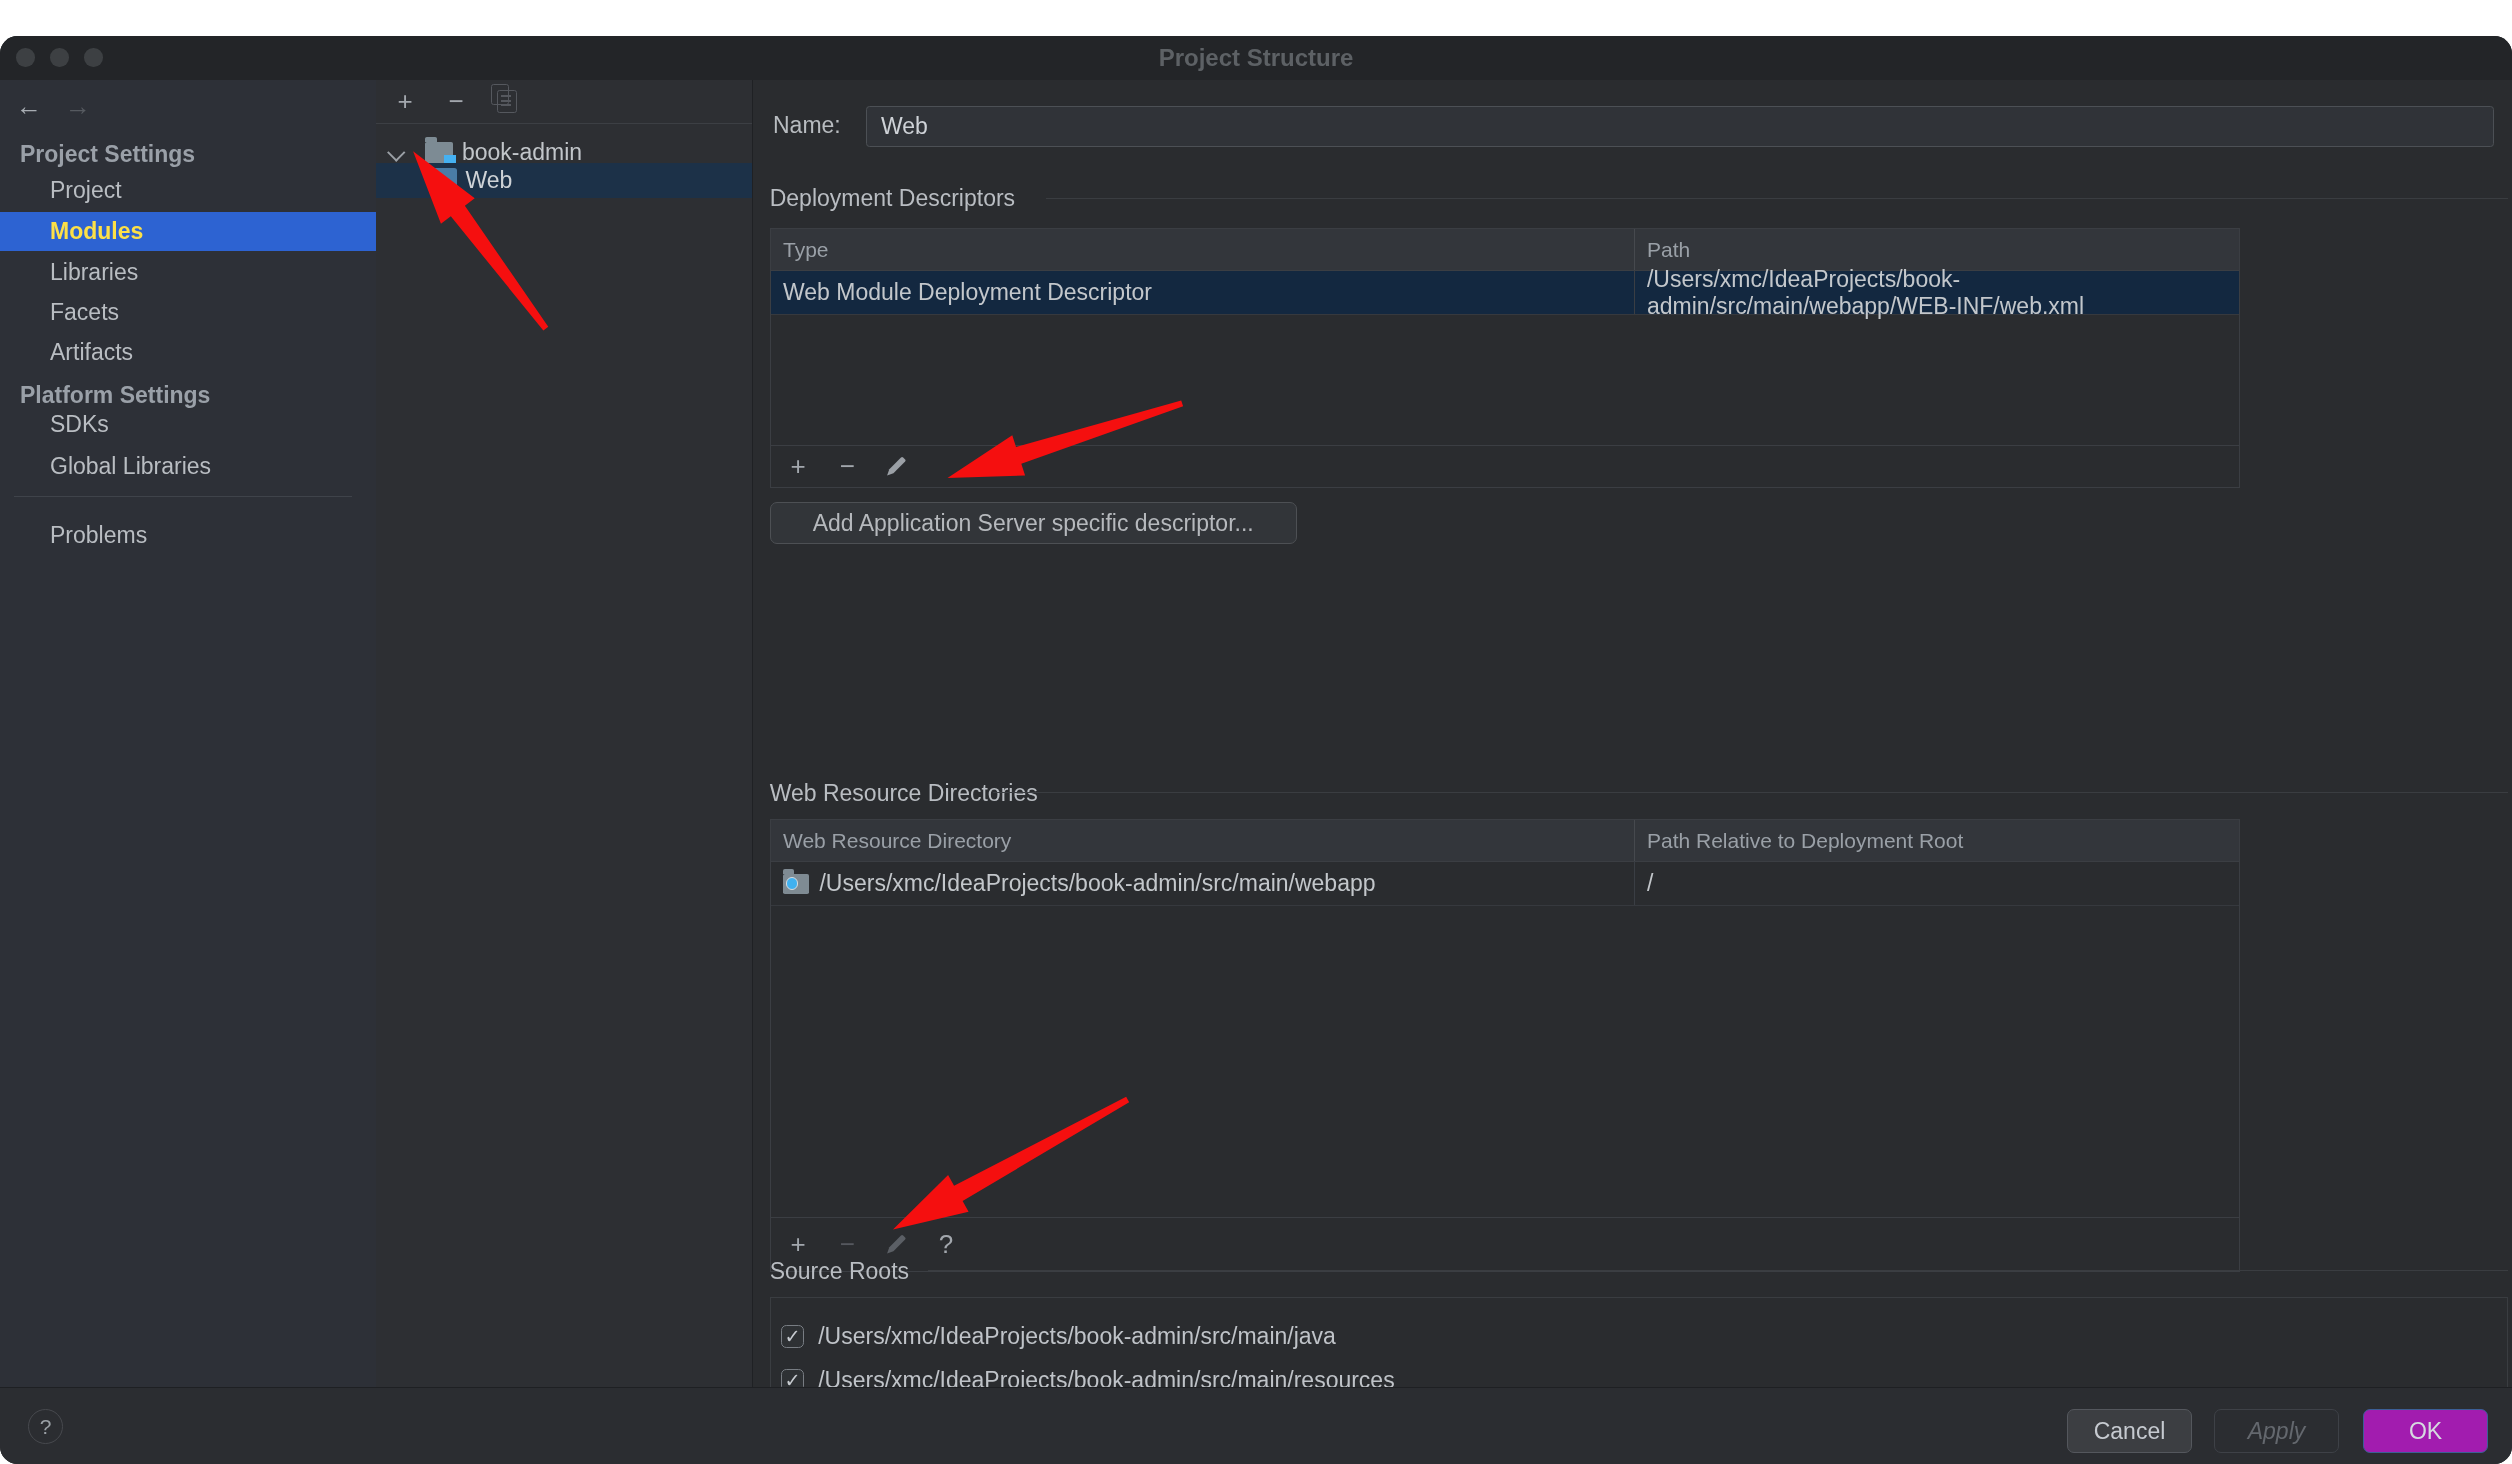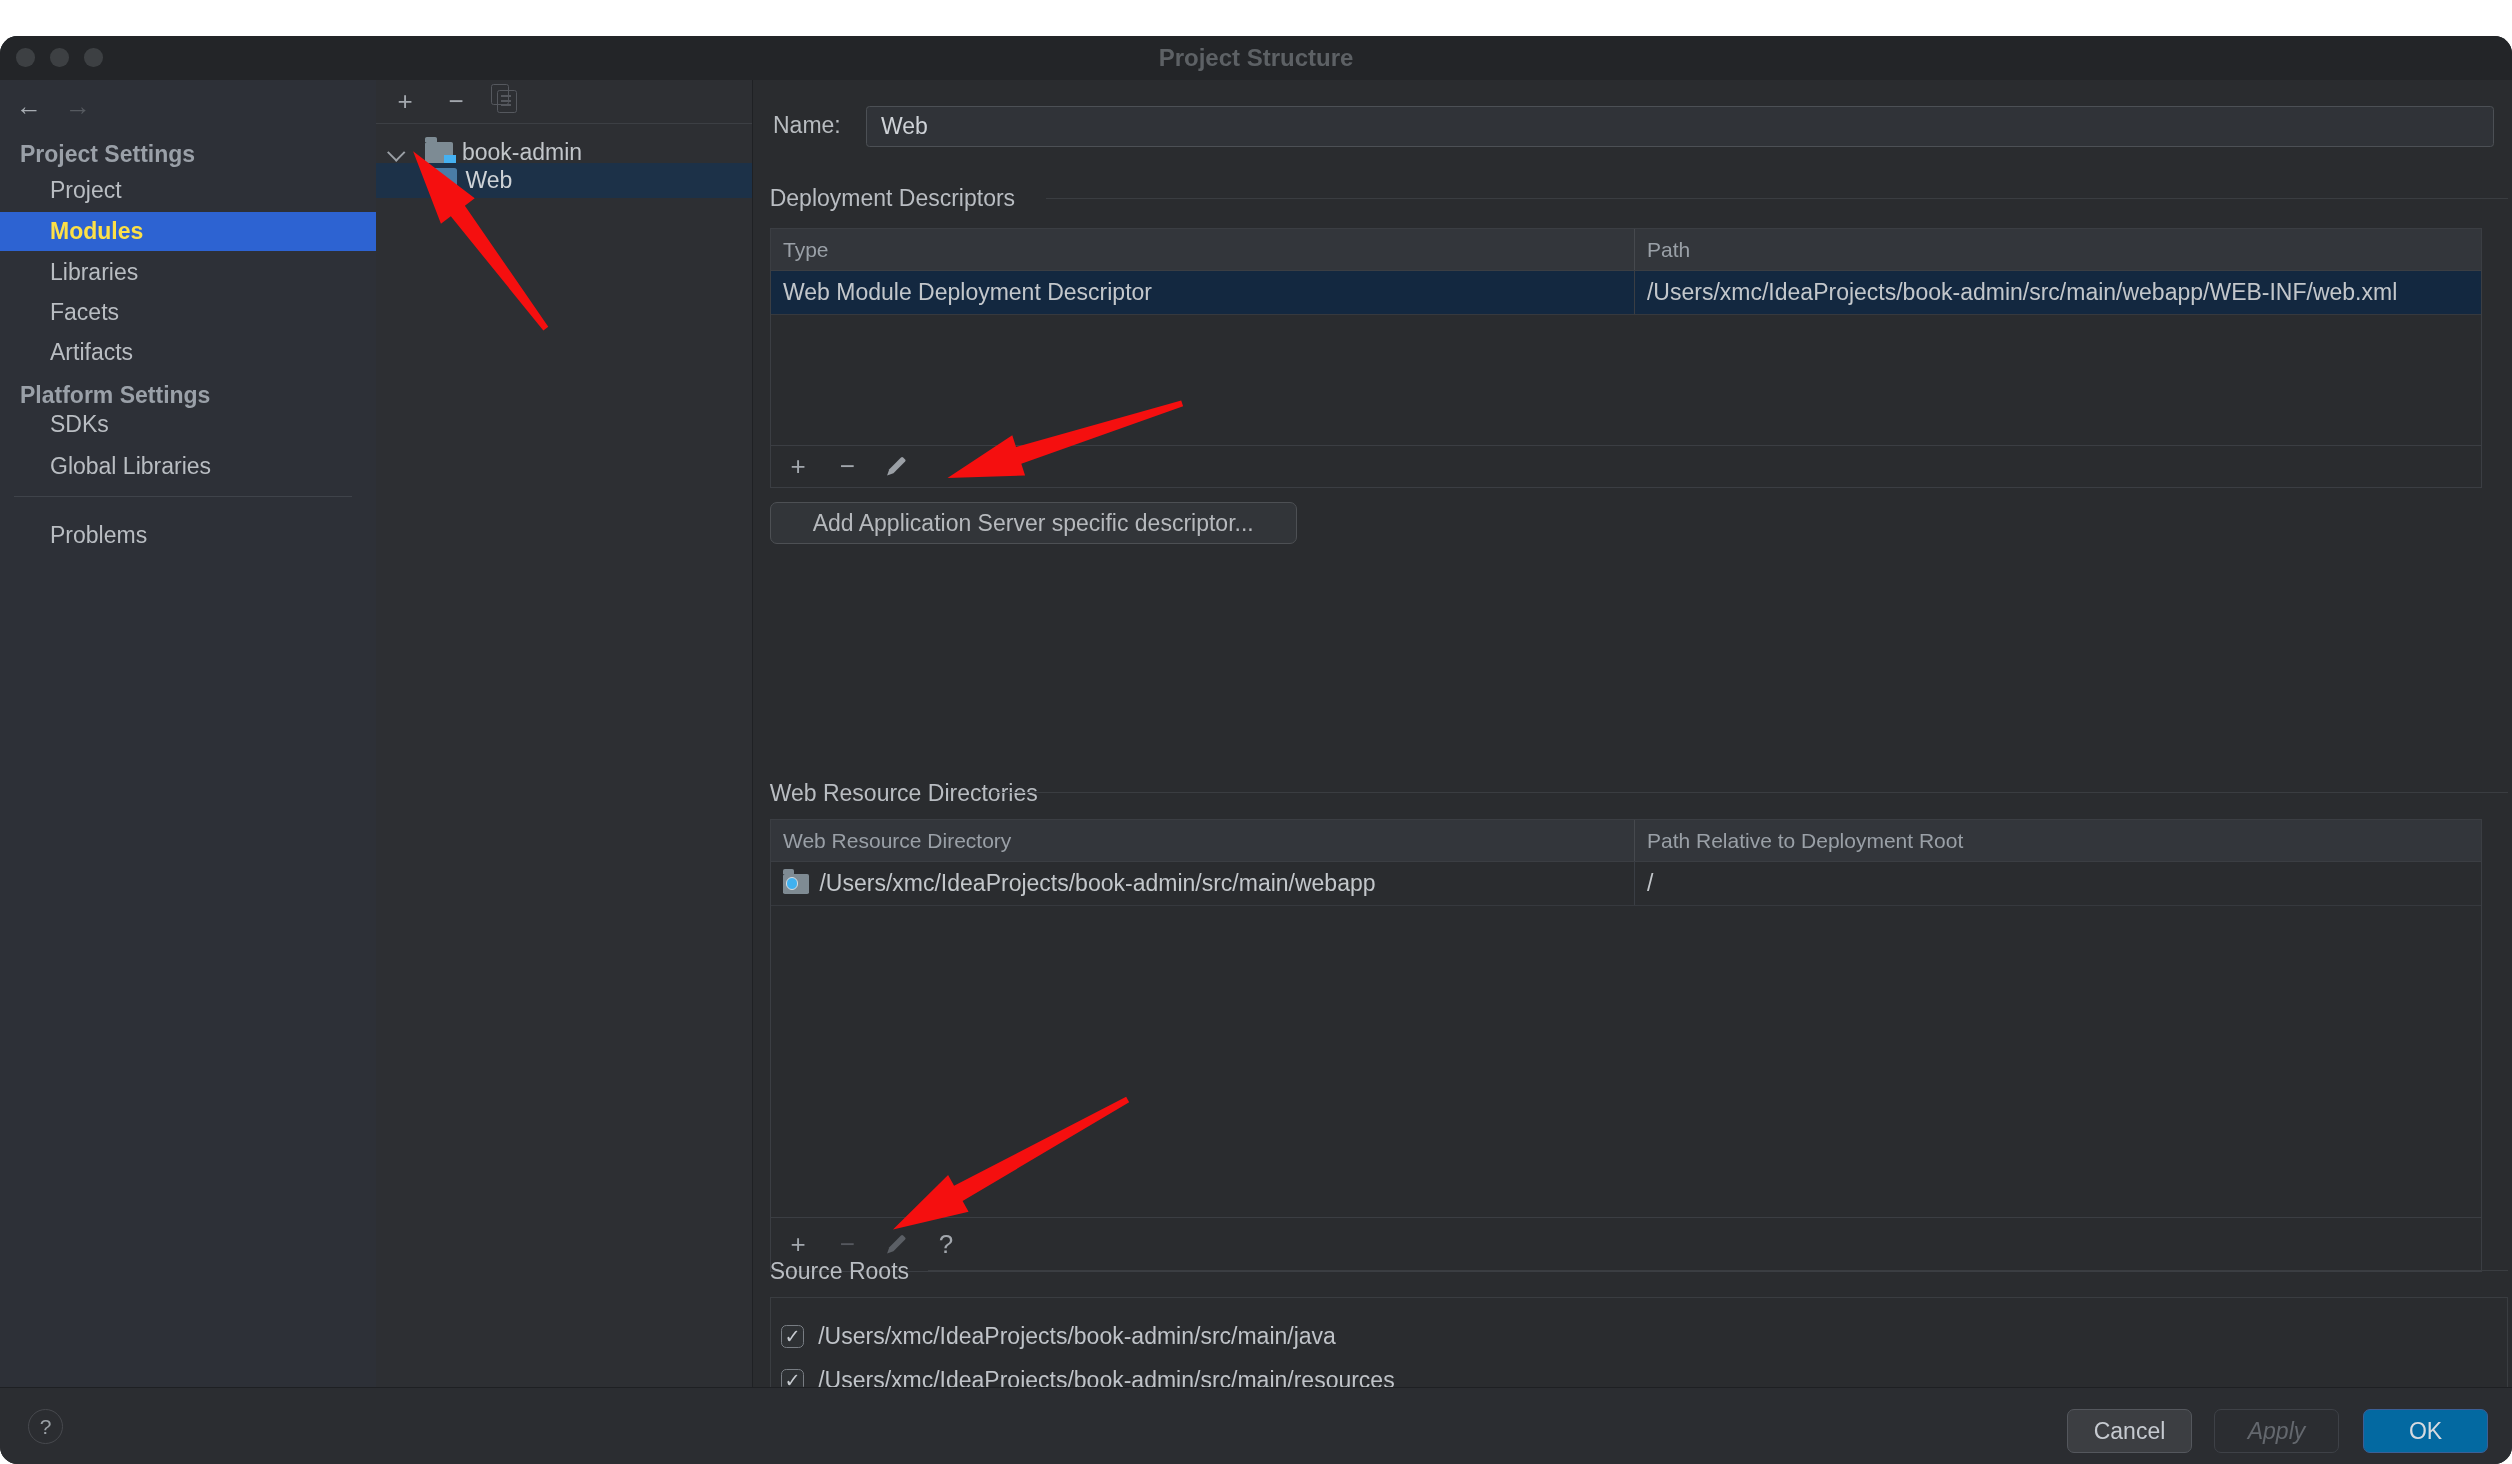--- a/index.html
+++ b/index.html
@@ -51,21 +51,21 @@
 
   
   .main { position:absolute; left:753px; top:44px; width:1759px; height:1343px; background:#2a2c2f; }
   .name-label { position:absolute; left:20px; top:32px; color:#b8bcc0; font-size:23px; }
   .name-field { position:absolute; left:113px; top:25.5px; width:1628px; height:41px; background:#303338;
                 border:1.8px solid #4c5055; border-radius:3.5px; color:#ced2d7; font-size:23px;
                 padding-left:14px; font-family:"Liberation Sans", sans-serif; }
   .sect { position:absolute; color:#b9bdc2; font-size:23px; }
   .rule { position:absolute; height:0.9px; background:#3a3d41; }
 
-  .tbl { position:absolute; left:16.7px; width:1712px; border:0.9px solid #3b3e43; }
+  .tbl { position:absolute; left:16.7px; width:1470px; border:0.9px solid #3b3e43; }
   .thead { height:42px; background:#33363b; border-bottom:0.9px solid #3b3e43; display:flex; }
   .th { display:flex; align-items:center; padding:0 12.3px; color:#9aa0a7; font-size:21px; }
   .c1 { width:864px; flex:none; } .c2 { flex:1; }
   .th.c1 { border-right:0.9px solid #46494e; }
   .trow { height:44px; display:flex; align-items:center; border-bottom:0.9px solid #36393e; color:#c3c7cb; font-size:23px; }
   .trow.sel { background:#132840; }
   .td { display:flex; align-items:center; padding:0 12.3px; height:100%; }
   .td.c1 { border-right:0.9px solid #3a3e44; }
   .tbl-toolbar { position:absolute; left:0; right:0; bottom:0; border-top:0.9px solid #3b3e43;
                  display:flex; align-items:center; gap:19.3px; padding-left:12.3px; }
@@ -84,21 +84,21 @@
          display:flex; align-items:center; justify-content:center; color:#c7cbd0; font-size:19.3px; background:#2e3134; }
 
   
   .footer { position:absolute; left:0; bottom:0; width:100%; height:77px; background:#2b2d31; border-top:0.9px solid #1e2023; }
   .help-circle { position:absolute; left:28px; top:21px; width:35px; height:35px; border-radius:50%;
                  border:1.8px solid #47494e; color:#9aa0a5; font-size:21px; display:flex; align-items:center; justify-content:center; }
   .fbtn { position:absolute; top:21px; width:125px; height:44px; border-radius:7px; font-size:23px;
           display:flex; align-items:center; justify-content:center; font-family:"Liberation Sans", sans-serif; }
   .btn-cancel { left:2067px; background:#3c3e42; border:0.9px solid #54575d; color:#c6cad0; }
   .btn-apply  { left:2214px; background:transparent; border:0.9px solid #3e4147; color:#64686e;font-style:italic; }
-  .btn-ok     { left:2363px; background:#0369a1; border:0.9px solid #3c5f96; color:#d6dae0; }
+  .btn-ok     { left:2363px; background:#a21caf; border:0.9px solid #3c5f96; color:#d6dae0; }
 
   .overlay { position:absolute; inset:0; pointer-events:none; }
 </style>
 </head>
 <body>
 
 <div class="screen">
  <div class="dialog">
 
   <div class="titlebar">

